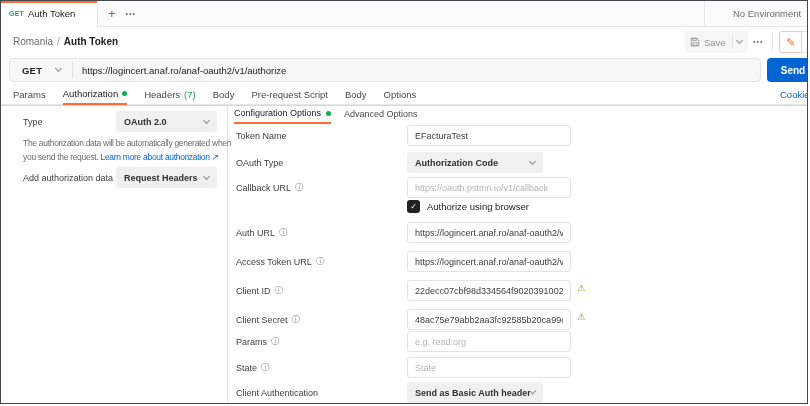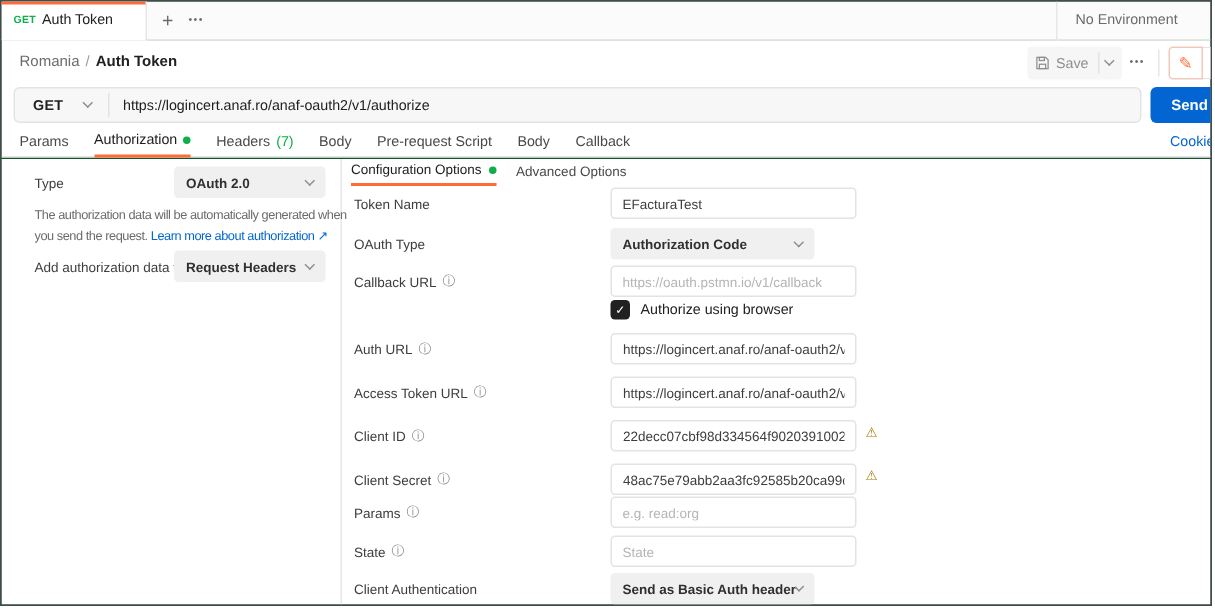--- a/index.html
+++ b/index.html
@@ -1,29 +1,29 @@
 <!DOCTYPE html>
 <html><head>
 <meta charset="utf-8">
 <style>
   * { margin:0; padding:0; box-sizing:border-box; }
   html,body { width:810px; height:406px; }
   body { font-family:"Liberation Sans","DejaVu Sans",sans-serif; background:#fff; }
-  .window { position:relative; width:808px; height:404px; border:1px solid #46494d; background:#14532d; overflow:hidden; }
+  .window { position:relative; width:808px; height:404px; border:1px solid #46494d; background:#fde047; overflow:hidden; }
 
   
   .tabbar { position:absolute; top:0; left:0; right:0; height:26px; background:#fbfbfb; border-bottom:1px solid #e6e6e6; display:flex; align-items:center; }
   .req-tab { position:relative; width:97px; height:26px; background:#fff; border-right:1px solid #e6e6e6; display:flex; align-items:center; padding-left:8px; gap:4px; }
   .req-tab::before { content:""; position:absolute; top:0; left:0; right:0; height:2px; background:#ff6c37; }
   .tab-method { font-size:7px; font-weight:bold; color:#0caf49; letter-spacing:.2px; }
   .tab-title { font-size:9.5px; color:#212121; }
   .tabbar-btn { color:#6b6b6b; margin-left:10px; cursor:pointer; }
   .plus { font-size:13px; line-height:13px; }
   .dots { font-size:7px; letter-spacing:1px; }
-  .env-wrap { margin-left:auto; height:26px; display:flex; align-items:center; border-left:1px solid #e6e6e6; padding-left:12px; width:103px; }
+  .env-wrap { margin-left:auto; height:26px; display:flex; align-items:center; border-left:1px solid #e6e6e6; padding-left:28px; width:103px; }
   .env-label { font-size:9.5px; color:#6b6b6b; }
 
   
   .toolbar { position:absolute; top:26px; left:0; right:0; height:29px; background:#fff; }
   .breadcrumb { position:absolute; left:12px; top:0; height:29px; display:flex; align-items:center; gap:4px; font-size:10px; }
   .crumb-col { color:#6b6b6b; }
   .crumb-sep { color:#9e9e9e; }
   .crumb-req { color:#212121; font-weight:bold; }
   .save-btn { position:absolute; left:684px; top:4px; width:63px; height:22px; background:#f6f6f6; border-radius:3px; display:flex; align-items:center; padding:0 5px; gap:4px; cursor:pointer; }
   .save-label { font-size:9.5px; color:#8f8f8f; }
@@ -151,21 +151,21 @@
     <div class="rtab">
         <span>Body</span>
       </div>
     <div class="rtab">
         <span>Pre-request Script</span>
       </div>
     <div class="rtab">
         <span>Body</span>
       </div>
     <div class="rtab">
-        <span>Callback</span>
+        <span>Options</span>
       </div>
     <div class="cookies">Cookies</div>
   </div>
 
   <div class="main">
 
     <div class="left-panel">
       <div class="lrow" style="left:22px; top:5px; height:21px;">
         <span class="lbl">Type</span>
       </div>

